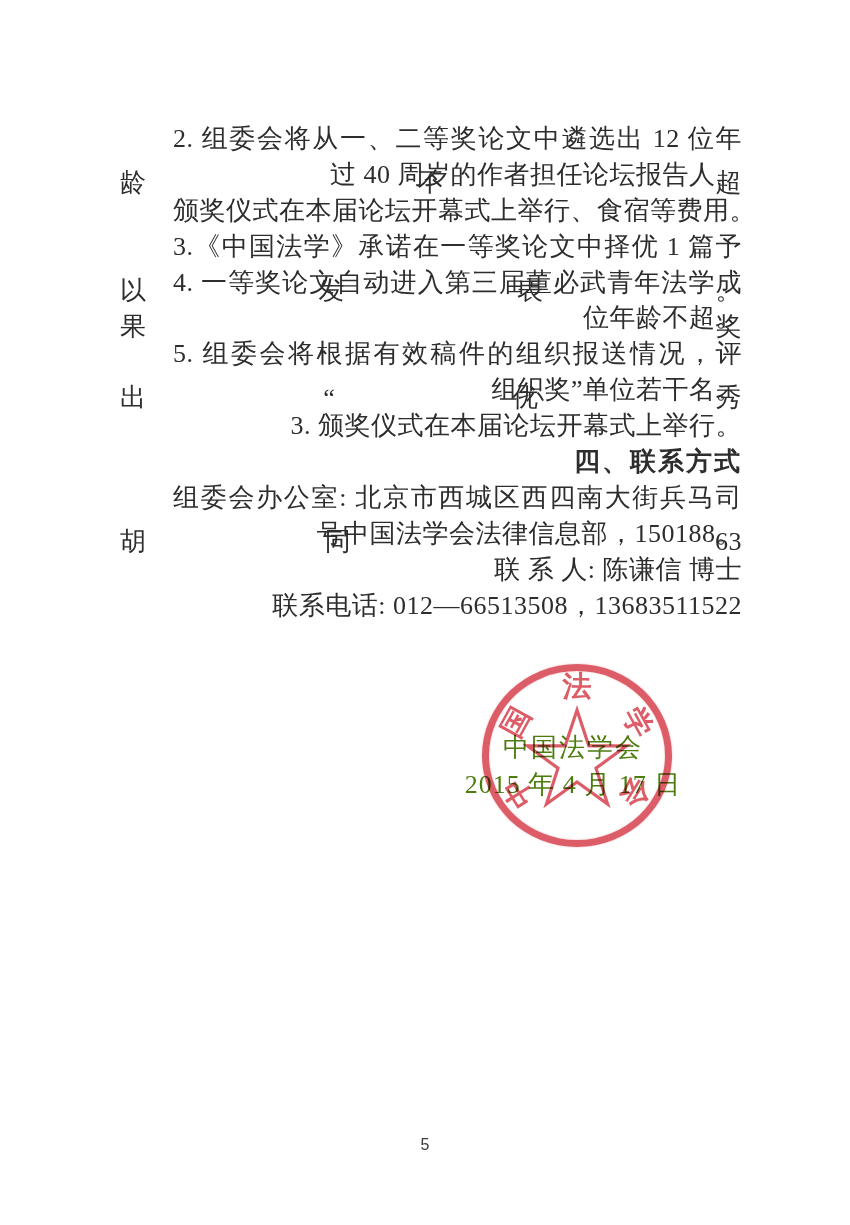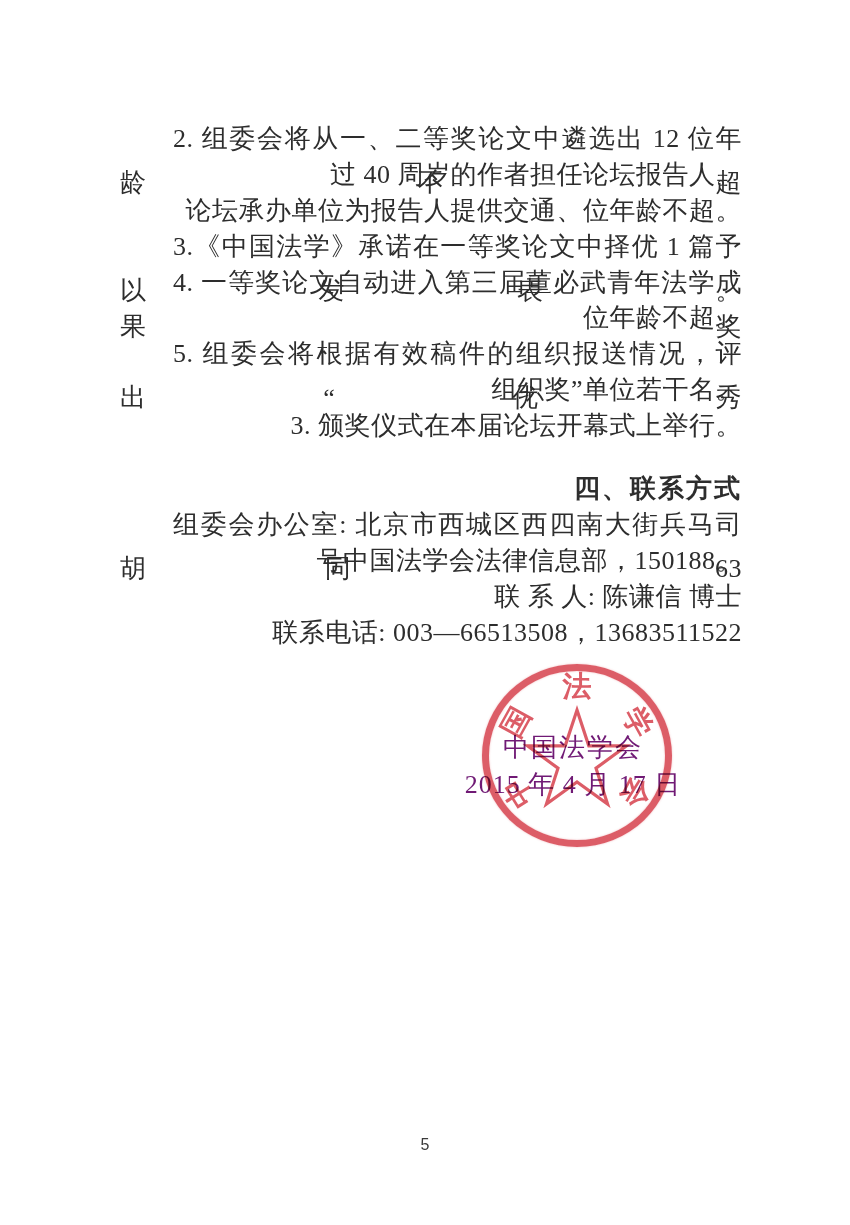--- a/index.html
+++ b/index.html
@@ -33,32 +33,31 @@
   }
   .line.justify {
     white-space: normal;
     text-align: justify;
     text-align-last: justify;
   }
   .line.indent { text-indent: 53px; }
   .line.bold {
     font-weight: bold;
     letter-spacing: 2px;
-    margin-top: 27px;
   }
   
   .signature {
     position: absolute;
     left: 373px;
     top: 729px;
     width: 400px;
     text-align: center;
     font-size: 26px;
     line-height: 37px;
-    color: #701a75;
+    color: #4d7c0f;
   }
   .signature .sig-name { letter-spacing: 2px; }
   .signature .sig-date { letter-spacing: 1px; }
   
   .seal {
     position: absolute;
     left: 482px;
     top: 664px;
     width: 190px;
     height: 183px;
@@ -108,32 +107,32 @@
   }
 </style>
 </head>
 <body>
 
 <div class="page">
 
   <div class="body-text">
       <div class="line indent justify">2. 组委会将从一、二等奖论文中遴选出 12 位年龄不超</div>
       <div class="line">过 40 周岁的作者担任论坛报告人。</div>
-      <div class="line indent">论坛承办单位为报告人提供交通、位年龄不超。</div>
+      <div class="line indent">颁奖仪式在本届论坛开幕式上举行、食宿等费用。</div>
       <div class="line indent justify">3.《中国法学》承诺在一等奖论文中择优 1 篇予以发表。</div>
       <div class="line indent justify">4. 一等奖论文自动进入第三届董必武青年法学成果奖</div>
       <div class="line">位年龄不超。</div>
       <div class="line indent justify">5. 组委会将根据有效稿件的组织报送情况，评出“优秀</div>
       <div class="line">组织奖”单位若干名。</div>
       <div class="line indent">3. 颁奖仪式在本届论坛开幕式上举行。</div>
       <div class="line indent bold">四、联系方式</div>
       <div class="line indent justify">组委会办公室: 北京市西城区西四南大街兵马司胡同 63</div>
       <div class="line">号中国法学会法律信息部，150188。</div>
       <div class="line indent">联 系 人: 陈谦信 博士</div>
-      <div class="line indent">联系电话: 003—66513508，13683511522</div>
+      <div class="line indent">联系电话: 012—66513508，13683511522</div>
     </div>
 
   <div class="signature">
     <div class="sig-name">中国法学会</div>
     <div class="sig-date">2015 年 4 月 17 日</div>
   </div>
 
   <div class="seal">
     <div class="seal-ring"></div>
     <svg class="seal-star" viewBox="0 0 190 183" xmlns="http://www.w3.org/2000/svg">

